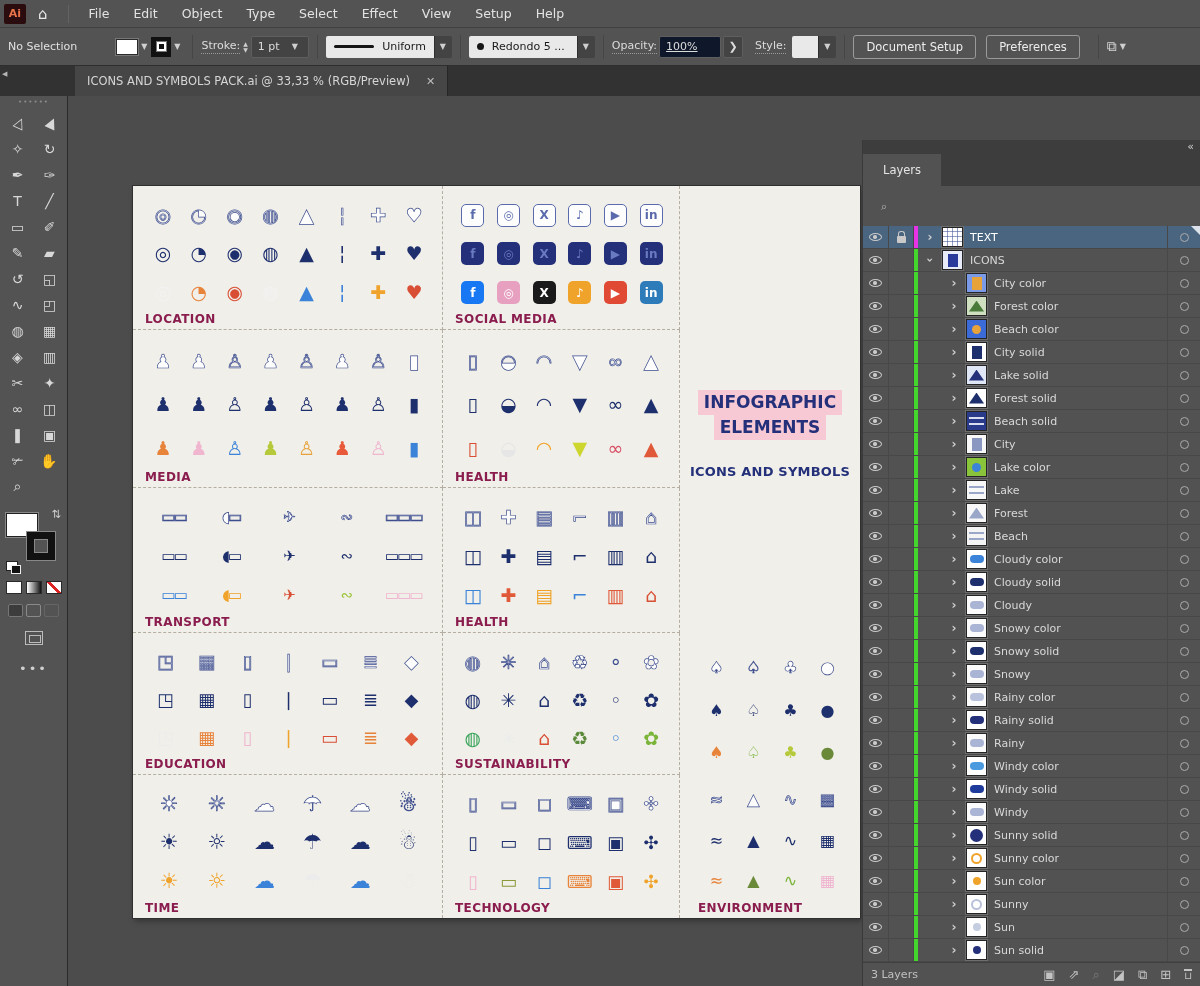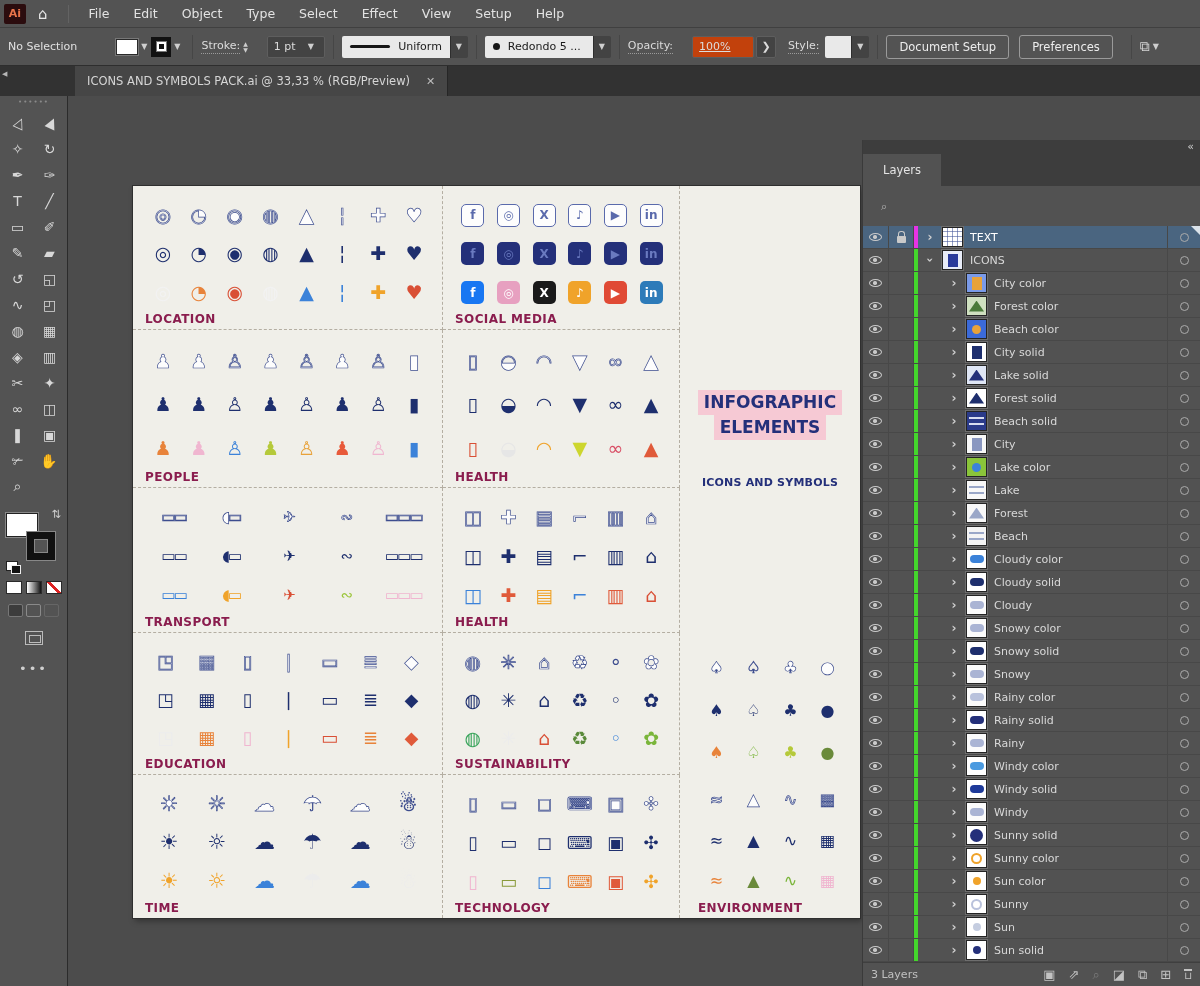--- a/index.html
+++ b/index.html
@@ -20,21 +20,21 @@
     display:flex;align-items:center;z-index:29;border-bottom:1px solid #2e2e2e;color:#dcdcdc;font-size:11px;}
   .ob-sep{width:1px;height:24px;background:#464646;margin:0 8px;}
   .dotted{border-bottom:1px dotted #9a9a9a;padding-bottom:1px;}
   .swatch{width:22px;height:16px;border:1px solid #2a2a2a;background:#fff;box-shadow:0 0 0 1px #777;}
   .chev{color:#cfcfcf;font-size:8px;margin:0 4px 0 3px;}
   .stroke-swatch{width:20px;height:20px;background:#111;display:flex;align-items:center;justify-content:center;}
   .stroke-inner{width:9px;height:9px;border:2px solid #fff;background:#111;outline:1px solid #777;}
   .stepper{display:flex;flex-direction:column;justify-content:center;gap:1px;margin:0 3px;}
   .stepper span{font-size:6px;color:#cdcdcd;line-height:5px;}
   .field{background:#434343;border:1px solid #5e5e5e;height:22px;display:flex;align-items:center;
-    padding:0 6px;border-radius:2px;margin-left:16px;}
+    padding:0 6px;border-radius:2px;}
   .combo-light{background:#e9e9e9;color:#1a1a1a;height:22px;display:flex;align-items:center;
     padding:0 8px;border-radius:2px 0 0 2px;}
   .combo-btn{background:#434343;width:18px;height:22px;display:flex;align-items:center;justify-content:center;
     border-radius:0 2px 2px 0;border-left:1px solid #2e2e2e;}
   .ob-btn{border:1px solid #9a9a9a;border-radius:3px;height:24px;display:flex;align-items:center;
     padding:0 12px;color:#ececec;font-size:11.5px;margin-right:10px;cursor:default;}
   .uline{width:46px;height:3px;background:#161616;border-radius:2px;margin-right:8px;}
   .brush-dot{width:7px;height:7px;border-radius:50%;background:#161616;margin-right:8px;}
 
   
@@ -90,21 +90,21 @@
   .tile-color{color:#fff;}
   .section-label{font-size:12px;font-weight:bold;letter-spacing:.4px;color:#8a1d4e;height:13px;flex:none;}
   #sec-location .cell,#sec-people .cell{font-size:19px;}
   #sec-safety .cell,#sec-health .cell,#sec-sustainability .cell{font-size:19px;}
   #sec-transport .cell{font-size:15px;letter-spacing:-2px;}
   #sec-education .cell{font-size:18px;}
   #sec-time .cell{font-size:21px;}
   #sec-technology .cell{font-size:18px;}
   #headline-cell{display:flex;flex-direction:column;align-items:center;padding-top:60px;}
   .hl-line{background:#f6c9d4;color:#24307a;font-size:17px;font-weight:bold;padding:1px 6px;line-height:1.35;}
-  #ab-subtitle{margin-top:36px;color:#24307a;font-size:11px;font-weight:bold;letter-spacing:.2px;}
+  #ab-subtitle{margin-top:24px;color:#24307a;font-size:13px;font-weight:bold;letter-spacing:.2px;}
   #env-wrap{grid-column:3;grid-row:4/6;display:flex;flex-direction:column;padding:14px 14px 4px 18px;}
   #env-trees,#env-land{display:grid;grid-template-columns:repeat(4,1fr);align-items:center;justify-items:center;}
   #env-trees{flex:1.05;}
   #env-land{flex:1;margin-top:6px;}
 
   
   #layers-panel{position:absolute;left:862px;top:140px;width:338px;height:846px;background:#525252;
     z-index:40;border-left:1px solid #3a3a3a;display:flex;flex-direction:column;}
   #lp-top{height:14px;background:#3d3d3d;display:flex;justify-content:flex-end;align-items:center;padding-right:6px;}
   #lp-collapse{color:#cfcfcf;font-size:11px;line-height:10px;}
@@ -205,21 +205,21 @@
   <div class="ob-sep"></div>
   <span class="combo-light" style="width:108px;">
     <span class="brush-dot"></span>
     <span>Redondo 5 ...</span>
   </span>
   <span class="combo-btn">
       <span class="chev">▼</span>
     </span>
   <div class="ob-sep"></div>
   <span class="dotted">Opacity:</span>
-  <span class="field" style="width:62px;margin-left:19px;background:#c2410c;text-decoration:underline;">100%</span>
+  <span class="field" style="width:62px;margin-left:2px;background:#0f172a;text-decoration:underline;">100%</span>
   <span class="field" style="width:20px;justify-content:center;margin-left:2px;">❯</span>
   <span style="margin-left:12px;" class="dotted">Style:</span>
   <span class="combo-light" style="width:26px;margin-left:6px;"></span>
   <span class="combo-btn">
       <span class="chev">▼</span>
     </span>
   <div class="ob-sep"></div>
   <span class="ob-btn">Document Setup</span>
   <span class="ob-btn">Preferences</span>
   <div class="ob-sep"></div>
@@ -363,21 +363,21 @@
           <span class="cell r-solid">▮</span>
           <span class="cell " style="color: rgb(232, 131, 58);">♟</span>
           <span class="cell " style="color: rgb(240, 182, 208);">♟</span>
           <span class="cell " style="color: rgb(59, 130, 217);">♙</span>
           <span class="cell " style="color: rgb(181, 201, 58);">♟</span>
           <span class="cell " style="color: rgb(232, 162, 58);">♙</span>
           <span class="cell " style="color: rgb(232, 90, 58);">♟</span>
           <span class="cell " style="color: rgb(240, 182, 208);">♙</span>
           <span class="cell " style="color: rgb(59, 130, 217);">▮</span>
         </div>
-        <div class="section-label">PEOPLE</div>
+        <div class="section-label">MEDIA</div>
       </div>
       <div class="section b-r b-b" id="sec-safety" style="grid-area: 2 / 2;">
         <div class="icon-grid" style="grid-template-columns: repeat(6, 1fr);">
           <span class="cell r-outline">▯</span>
           <span class="cell r-outline">◒</span>
           <span class="cell r-outline">◠</span>
           <span class="cell r-outline">▼</span>
           <span class="cell r-outline">∞</span>
           <span class="cell r-outline">▲</span>
           <span class="cell r-solid">▯</span>

